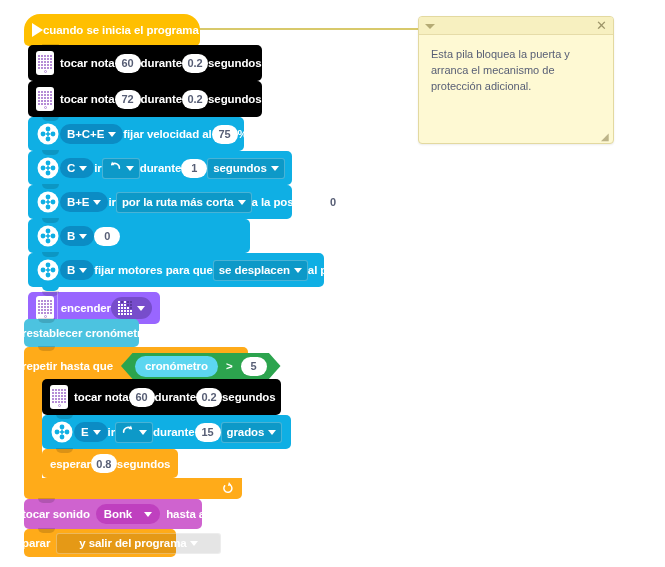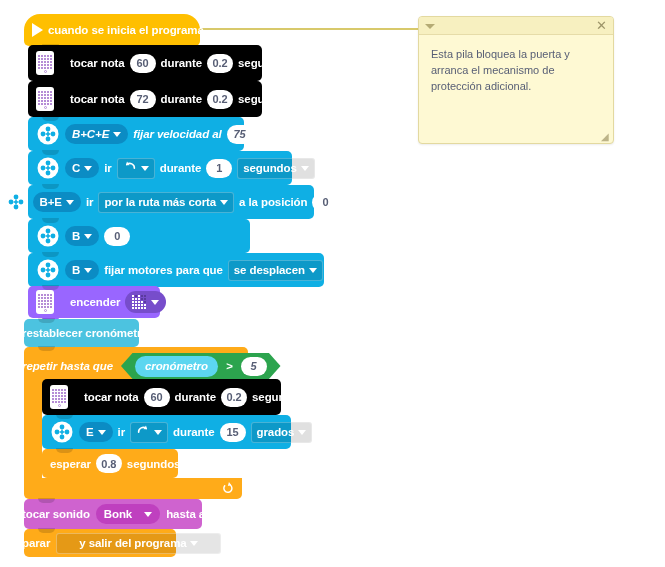--- a/index.html
+++ b/index.html
@@ -22,21 +22,20 @@
     position: absolute;
     display: flex;
     align-items: center;
     border-radius: 5px;
     color: #ffffff;
     font-weight: bold;
     font-size: 11.5px;
     white-space: nowrap;
     letter-spacing: -0.1px;
     padding: 0 8px;
-    gap: 5px;
   }
   .blk .lbl { color:#fff; font-weight:bold; font-size:11.5px; }
 
   
   .notch-top::before {
     content:""; position:absolute; left:14px; top:-1px;
     width:17px; height:5px; border-radius:0 0 5px 5px;
     background: rgba(0,0,0,0.14);
   }
   .nub::after {
@@ -258,21 +257,21 @@
       </span>
     </span>
     <span class="ico-sep"></span>
     <span class="lbl">tocar nota</span>
     <span class="num">72</span>
     <span class="lbl">durante</span>
     <span class="num">0.2</span>
     <span class="lbl">segundos</span>
   </div>
 
-  <div class="blk c-motor notch-top nub" style="left:28px; top:117px; width:216px; height:34px;font-style:italic;">
+  <div class="blk c-motor notch-top nub" style="left:28px; top:117px; width:216px; height:34px;">
     <span class="ico motor-ico">
       <svg width="24" height="24" viewBox="0 0 24 24">
         <circle cx="12" cy="12" r="10.5" fill="#fff"></circle>
         <circle cx="12" cy="7" r="2.4" fill="#0fafe4"></circle>
         <circle cx="12" cy="17" r="2.4" fill="#0fafe4"></circle>
         <circle cx="7" cy="12" r="2.4" fill="#0fafe4"></circle>
         <circle cx="17" cy="12" r="2.4" fill="#0fafe4"></circle>
         <rect x="11.2" y="9.6" width="1.6" height="4.8" fill="#0fafe4"></rect>
         <rect x="9.6" y="11.2" width="4.8" height="1.6" fill="#0fafe4"></rect>
       </svg>
@@ -313,21 +312,21 @@
       <span class="caret"></span>
     </span>
     <span class="lbl">durante</span>
     <span class="num">1</span>
     <span class="dd-sq">
       <span>segundos</span>
       <span class="caret"></span>
     </span>
   </div>
 
-  <div class="blk c-motor notch-top nub" style="left:28px; top:185px; width:286px; height:34px;justify-content:center;">
+  <div class="blk c-motor notch-top nub" style="left:28px; top:185px; width:264px; height:34px;">
     <span class="ico motor-ico">
       <svg width="24" height="24" viewBox="0 0 24 24">
         <circle cx="12" cy="12" r="10.5" fill="#fff"></circle>
         <circle cx="12" cy="7" r="2.4" fill="#0fafe4"></circle>
         <circle cx="12" cy="17" r="2.4" fill="#0fafe4"></circle>
         <circle cx="7" cy="12" r="2.4" fill="#0fafe4"></circle>
         <circle cx="17" cy="12" r="2.4" fill="#0fafe4"></circle>
         <rect x="11.2" y="9.6" width="1.6" height="4.8" fill="#0fafe4"></rect>
         <rect x="9.6" y="11.2" width="4.8" height="1.6" fill="#0fafe4"></rect>
       </svg>
@@ -381,21 +380,21 @@
       <span class="caret"></span>
     </span>
     <span class="lbl">fijar motores para que</span>
     <span class="dd-sq">
       <span>se desplacen</span>
       <span class="caret"></span>
     </span>
     <span class="lbl">al parar</span>
   </div>
 
-  <div class="blk c-light notch-top nub" style="left:28px; top:286px; width:132px; height:32px;">
+  <div class="blk c-light notch-top nub" style="left:28px; top:292px; width:132px; height:32px;">
     <span class="ico">
       <span class="led-dev">
         <span class="led-grid">
           <i></i>
             <i></i>
             <i></i>
             <i></i>
             <i></i>
             <i></i>
             <i></i>
@@ -452,21 +451,21 @@
           <i class="on"></i>
       </span>
       <span class="caret"></span>
     </span>
   </div>
 
   <div class="blk c-sensor notch-top nub" style="left:24px; top:319px; width:115px; height:28px; padding-left:0px;">
     <span class="lbl" style="margin-left:-2px;">restablecer cronómetro</span>
   </div>
 
-  <div class="blk c-ctrl notch-top" style="left:24px; top:347px; width:224px; height:38px; padding-left:0px; gap:8px; border-radius:5px 5px 0 0;font-style:italic;">
+  <div class="blk c-ctrl notch-top" style="left:24px; top:347px; width:224px; height:38px; padding-left:0px; gap:8px; border-radius:5px 5px 0 0;">
     <span class="lbl" style="margin-left:-2px;">repetir hasta que</span>
     <span class="hex-outer">
       <span class="rep-oval">cronómetro</span>
       <span class="lbl">&gt;</span>
       <span class="num">5</span>
     </span>
   </div>
 
   <div style="position:absolute; left:24px; top:385px; width:18px; height:93px; background:#ffab19;"></div>
 

